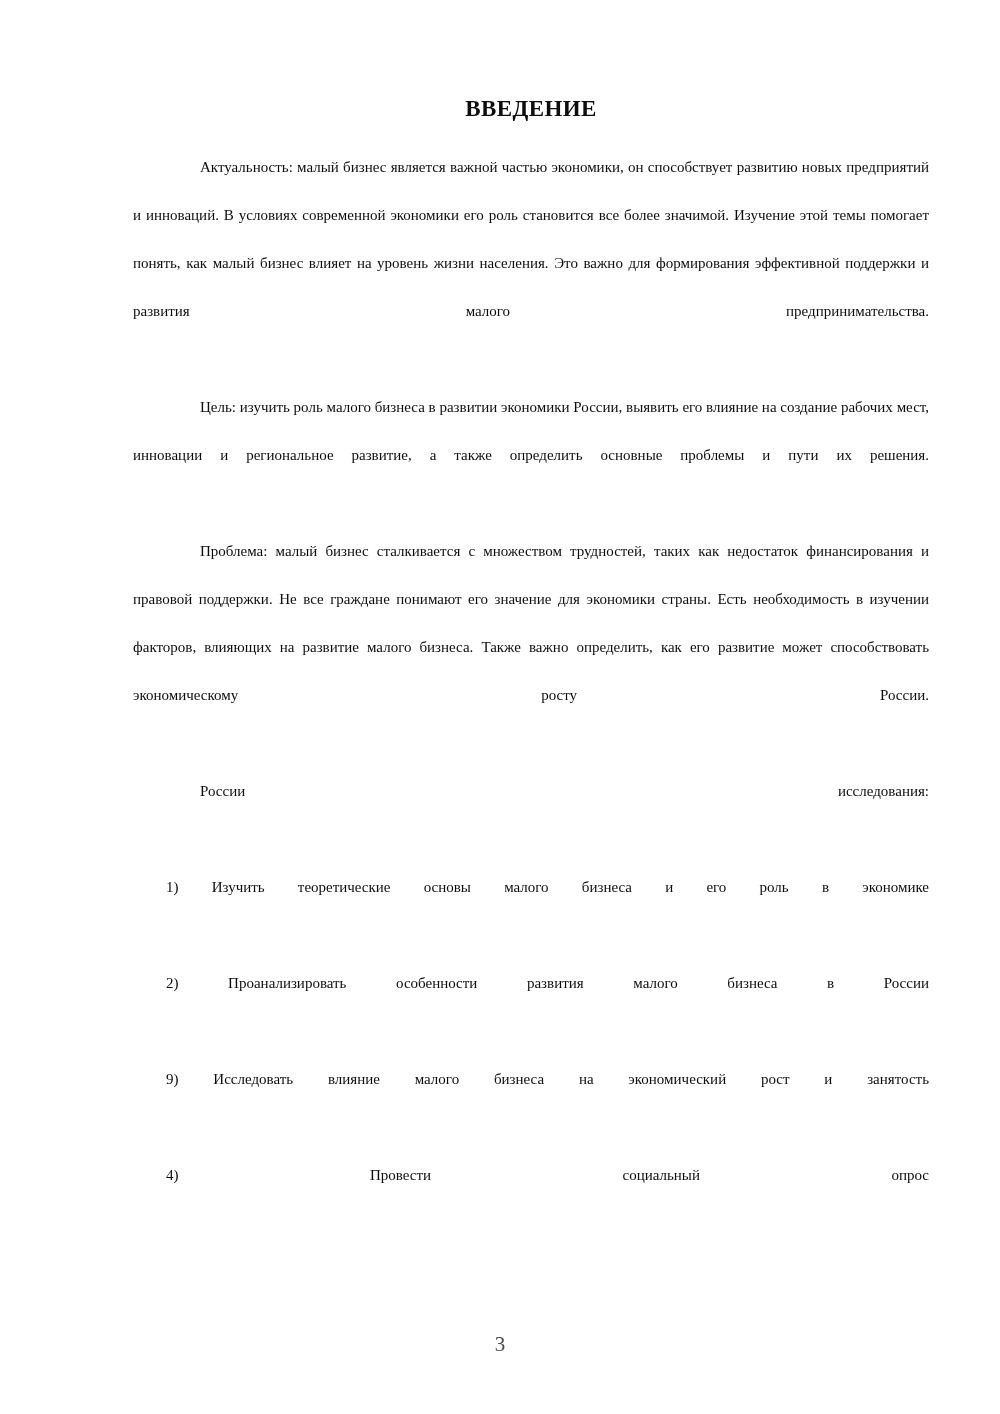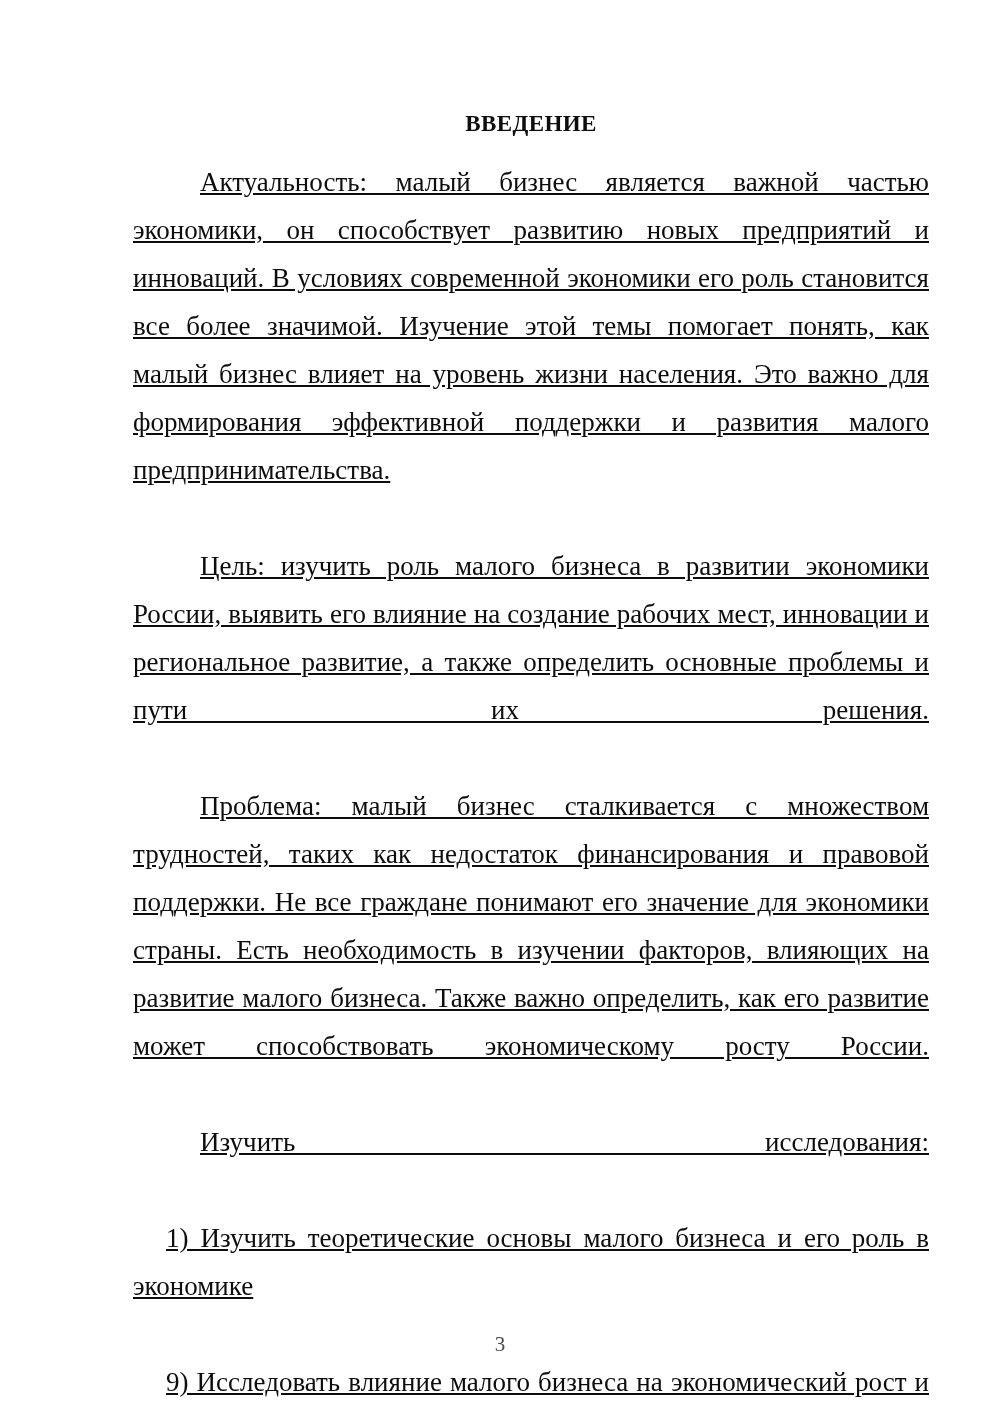--- a/index.html
+++ b/index.html
@@ -27,31 +27,30 @@
     top: 92px;
     width: 796px;
   }
 
   .doc-heading {
     font-size: 23px;
     font-weight: bold;
     text-align: center;
     letter-spacing: 0.4px;
     line-height: 32px;
-    margin: 16px 0 18px 0;
+    margin: 1px 0 18px 0;
   }
 
   .body-text {
-    font-size: 27px;
+    font-size: 15px;
     line-height: 48px;
     text-align: justify;
     text-justify: inter-word;
     margin: 0;
     hyphens: none;
-    text-decoration: underline;
   }
 
   
   .para {
     text-indent: 67px;
   }
 
   
   .task {
     text-indent: 33px;
@@ -83,24 +82,25 @@
   <div class="content">
 
     <h1 class="doc-heading">ВВЕДЕНИЕ</h1>
 
     <p class="body-text para">Актуальность: малый бизнес является важной частью экономики, он способствует развитию новых предприятий и инноваций. В условиях современной экономики его роль становится все более значимой. Изучение этой темы помогает понять, как малый бизнес влияет на уровень жизни населения. Это важно для формирования эффективной поддержки и развития малого предпринимательства.</p>
 
     <p class="body-text para">Цель: изучить роль малого бизнеса в развитии экономики России, выявить его влияние на создание рабочих мест, инновации и региональное развитие, а также определить основные проблемы и пути их решения.</p>
 
     <p class="body-text para">Проблема: малый бизнес сталкивается с множеством трудностей, таких как недостаток финансирования и правовой поддержки. Не все граждане понимают его значение для экономики страны. Есть необходимость в изучении факторов, влияющих на развитие малого бизнеса. Также важно определить, как его развитие может способствовать экономическому росту России.</p>
 
-    <p class="body-text para">Изучить исследования:</p>
+    <p class="body-text para">России исследования:</p>
 
     <p class="body-text task">1) Изучить теоретические основы малого бизнеса и его роль в экономике</p>
 
+    <p class="body-text task">2) Проанализировать особенности развития малого бизнеса в России</p>
 
     <p class="body-text task">9) Исследовать влияние малого бизнеса на экономический рост и занятость</p>
 
     <p class="body-text task">4) Провести социальный опрос</p>
 
   </div>
 
   <div class="page-number">3</div>
 
 </div>

